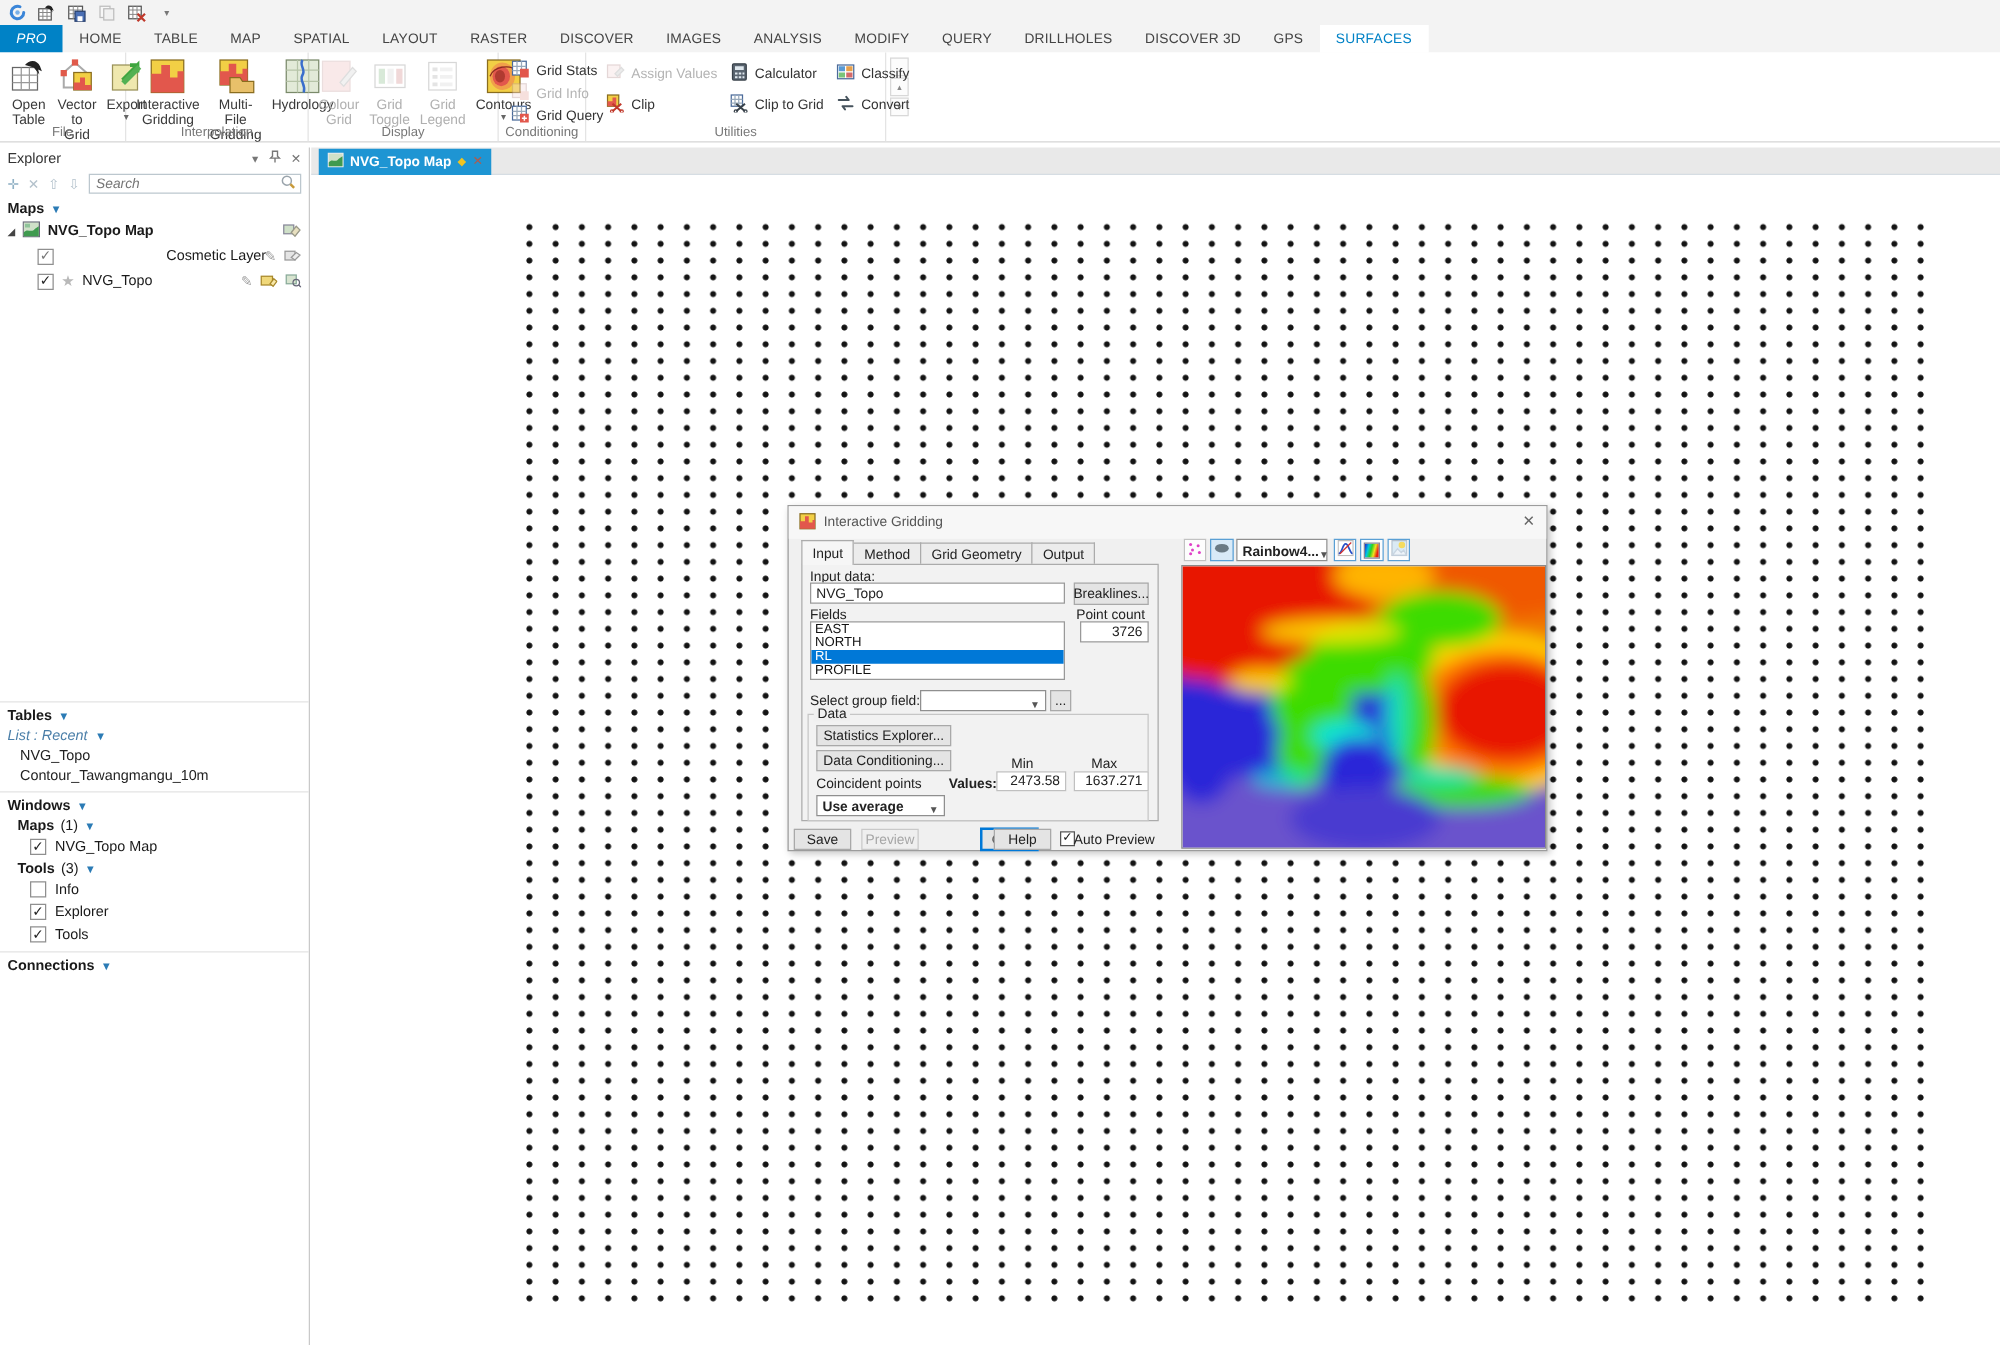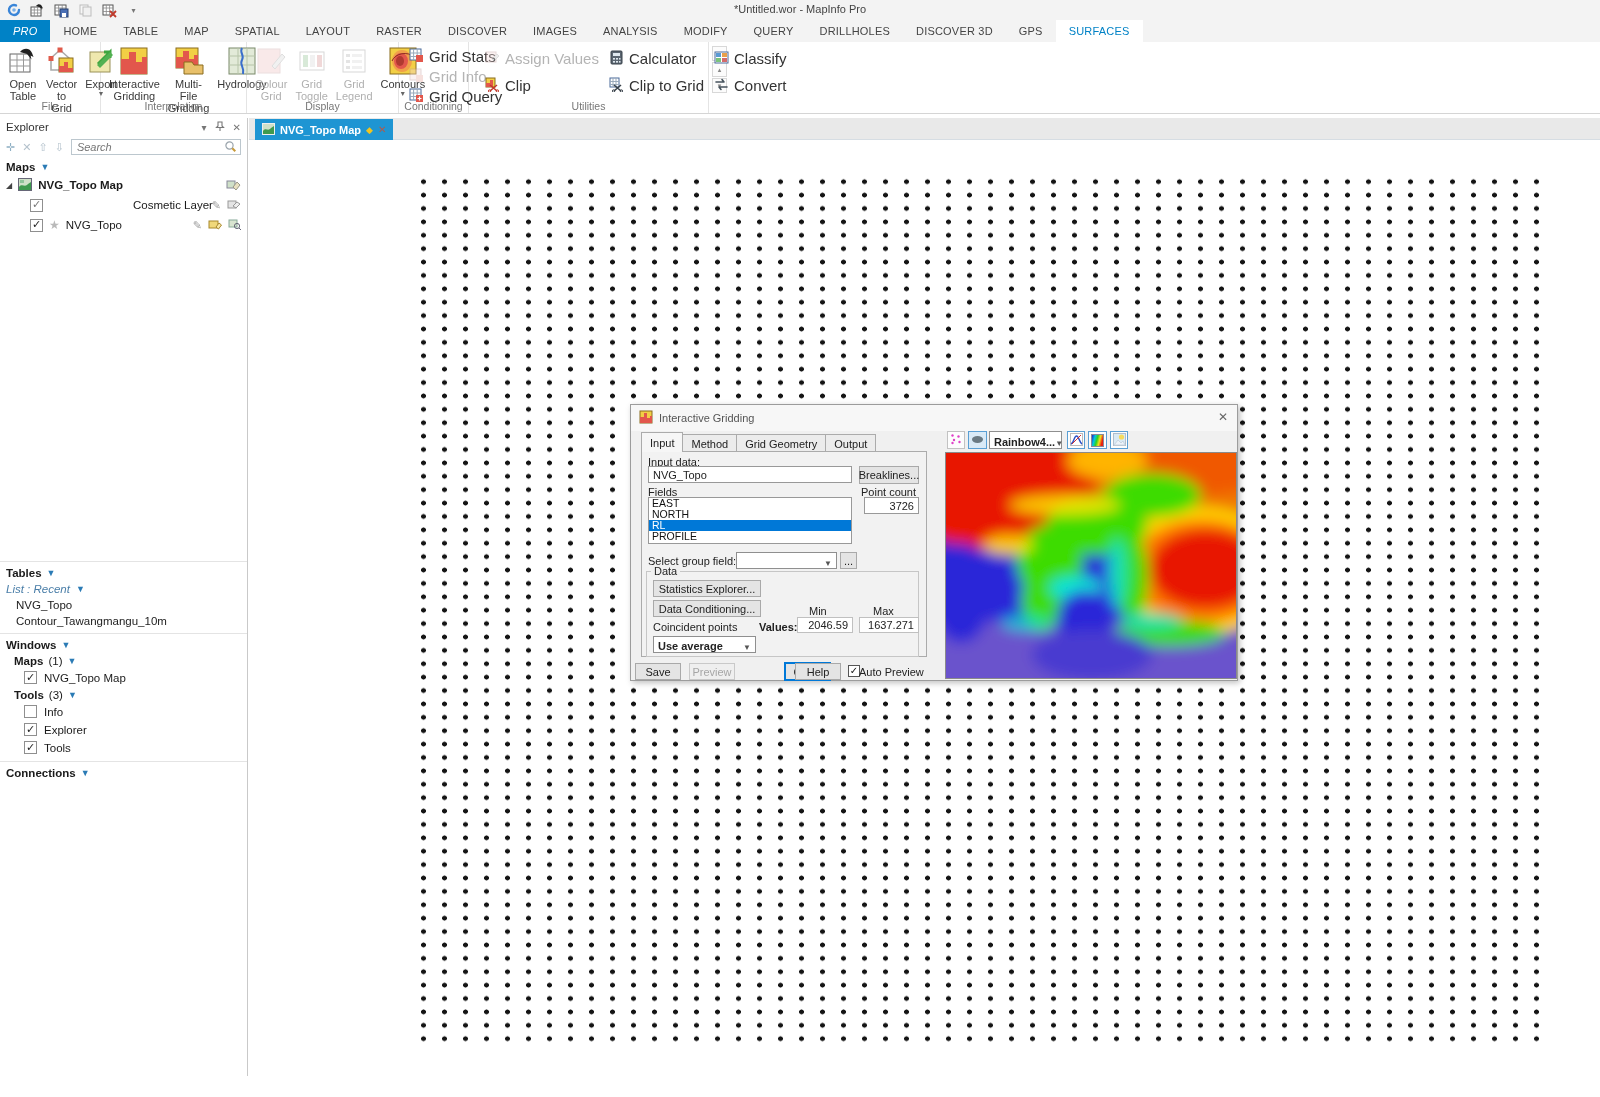--- a/index.html
+++ b/index.html
@@ -24,21 +24,21 @@
   .ribbon { left:0; top:42px; width:1600px; height:72px; background:#fff; border-bottom:1px solid #d5d5d5; display:flex; }
   .rgroup { position:relative; border-right:1px solid #e4e4e4; padding:2px 4px 13px 4px; display:flex; align-items:flex-start; }
   .rgroup-label { position:absolute; left:0; right:0; bottom:1px; text-align:center; font-size:10.5px; color:#777; }
   .bigbtn { display:flex; flex-direction:column; align-items:center; padding:2px 3px; margin:0 1px; }
   .bigbtn .blabel { font-size:11px; line-height:12px; text-align:center; color:#3a3a3a; margin-top:2px; }
   .bigbtn.disabled .blabel { color:#b0b0b0; }
   .bicon { width:30px; height:30px; }
   .drop { font-size:8px; color:#666; line-height:7px; }
   .smallcol { display:flex; flex-direction:column; gap:3px; padding:4px 6px; }
   .smallgrid { display:grid; grid-template-columns:auto auto auto; column-gap:30px; row-gap:9px; padding:6px 12px 0 12px; align-content:start;gap:10px; }
-  .sbtn { display:flex; align-items:flex-start; gap:5px; font-size:15px; color:#333; white-space:nowrap; }
+  .sbtn { display:flex; align-items:flex-end; gap:5px; font-size:11px; color:#333; white-space:nowrap; }
   .sbtn.disabled { color:#b4b4b4; }
   .sicon { width:15px; height:15px; flex:0 0 15px; }
   .ribspinner { display:flex; flex-direction:column; gap:1px; padding:4px 3px; }
   .spinbtn { width:15px; height:15px; border:1px solid #d8d8d8; background:#fcfcfc; font-size:7px; color:#888; display:flex; align-items:center; justify-content:center; }
 
   
   .explorer { left:0; top:118px; width:248px; height:958px; background:#fff; border-right:1px solid #c9c9c9; font-size:11.5px; }
   .exp-head { display:flex; align-items:center; height:18px; padding:0 6px; }
   .exp-title { font-size:11.5px; color:#333; flex:1; }
   .exp-hicon { color:#777; font-size:10px; margin-left:8px; }
@@ -136,21 +136,20 @@
         </svg>
     </span>
     <span class="qat-icon">
       <svg width="15" height="15" viewBox="0 0 15 15">
           <rect x="1" y="2" width="10" height="10" fill="#fff" stroke="#555"></rect>
           <path d="M1 5h10M1 8.5h10M4.3 2v10M7.6 2v10" stroke="#888" stroke-width=".8"></path>
           <path d="M8 8l6 6M14 8l-6 6" stroke="#c0392b" stroke-width="1.8"></path>
         </svg>
     </span>
     <span class="qat-icon" style="color:#777;font-size:8px;">▾</span>
-    <div class="win-title">*Untitled.wor - MapInfo Pro</div>
   </div>
 
   <div class="abs tabstrip">
     <div class="rtab pro">PRO</div>
     <div class="rtab">HOME</div>
     <div class="rtab">TABLE</div>
     <div class="rtab">MAP</div>
     <div class="rtab">SPATIAL</div>
     <div class="rtab">LAYOUT</div>
     <div class="rtab">RASTER</div>
@@ -604,21 +603,21 @@
     <div class="btn" style="left:209px; top:147px; width:17px; height:17px;">...</div>
 
     <div class="groupbox" style="left:15px; top:166px; width:273px; height:86px;"></div>
     <div class="gb-label" style="left:20px; top:160px;">Data</div>
     <div class="btn" style="left:22px; top:175px; width:108px; height:17px;">Statistics Explorer...</div>
     <div class="btn" style="left:22px; top:195px; width:108px; height:17px;">Data Conditioning...</div>
     <div class="flabel" style="left:178px; top:200px;">Min</div>
     <div class="flabel" style="left:242px; top:200px;">Max</div>
     <div class="flabel" style="left:22px; top:216px;">Coincident points</div>
     <div class="flabel" style="left:128px; top:216px; font-weight:bold;">Values:</div>
-    <div class="tfield right" style="left:166px; top:212px; width:56px; height:16px; border-color:#c0c0c0;">2046.59</div>
+    <div class="tfield right" style="left:166px; top:212px; width:56px; height:16px; border-color:#c0c0c0;">2473.58</div>
     <div class="tfield right" style="left:228px; top:212px; width:60px; height:16px; border-color:#c0c0c0;">1637.271</div>
     <div class="combo" style="left:22px; top:231px; width:103px; height:17px;">
       <span>Use average</span>
       <span class="carr">▼</span>
     </div>
 
     <div class="btn" style="left:4px; top:258px; width:46px; height:17px;">Save</div>
     <div class="btn disabled" style="left:58px; top:258px; width:46px; height:17px;">Preview</div>
     <div class="btn focusblue" style="left:111px; top:257px; width:47px; height:19px;">Close</div>
     <div class="btn" style="left:164px; top:258px; width:46px; height:17px;">Help</div>

